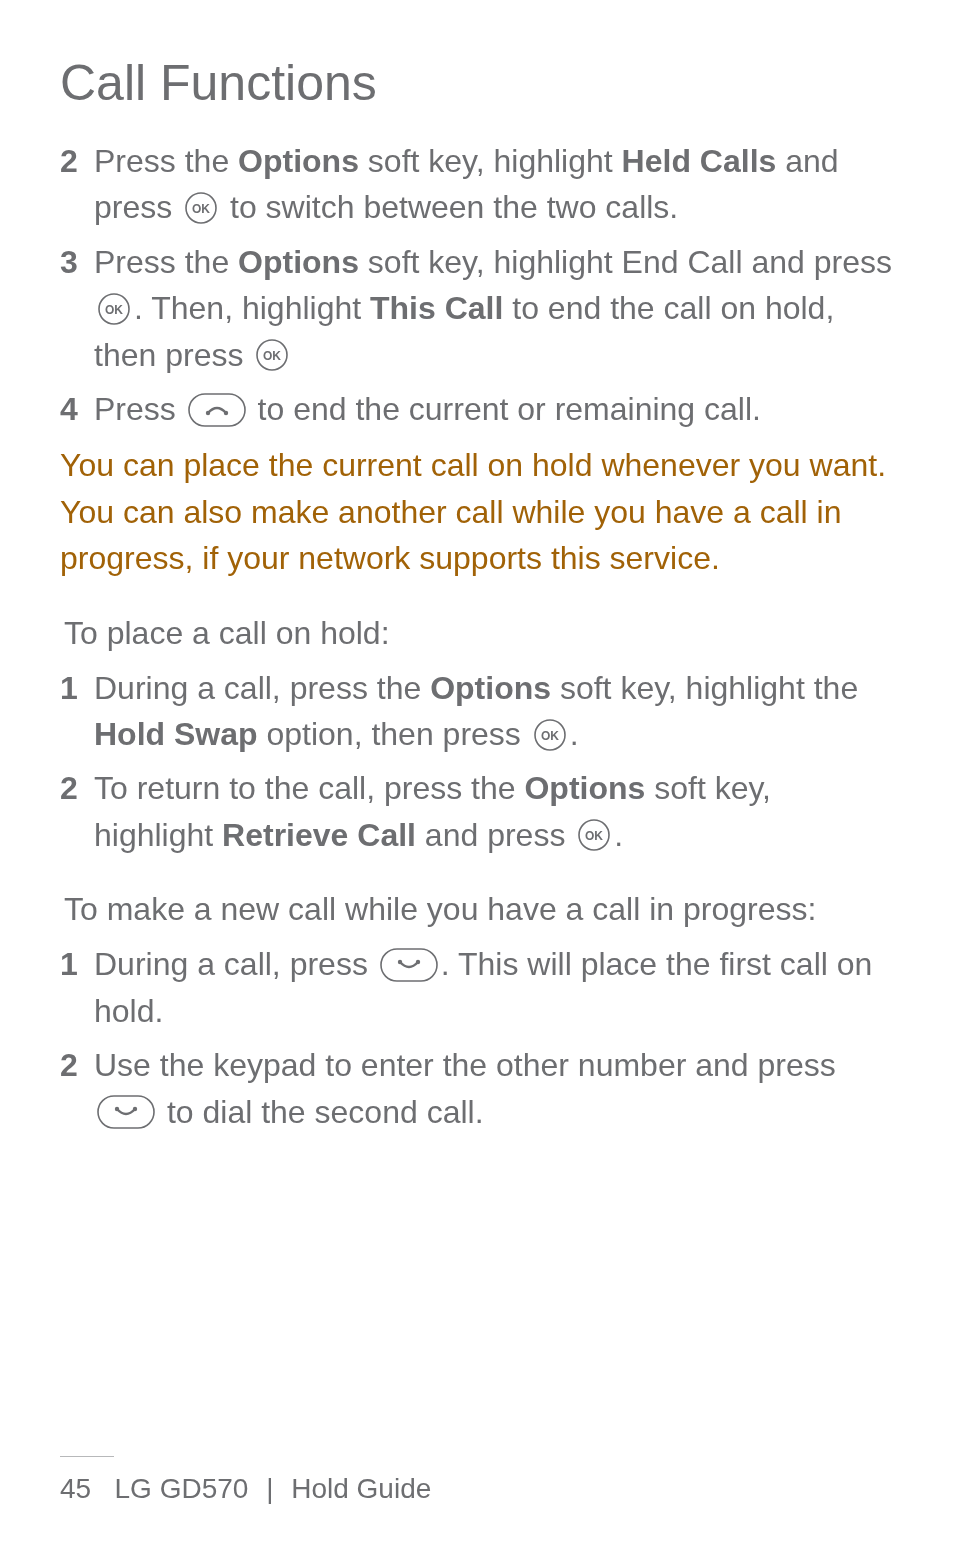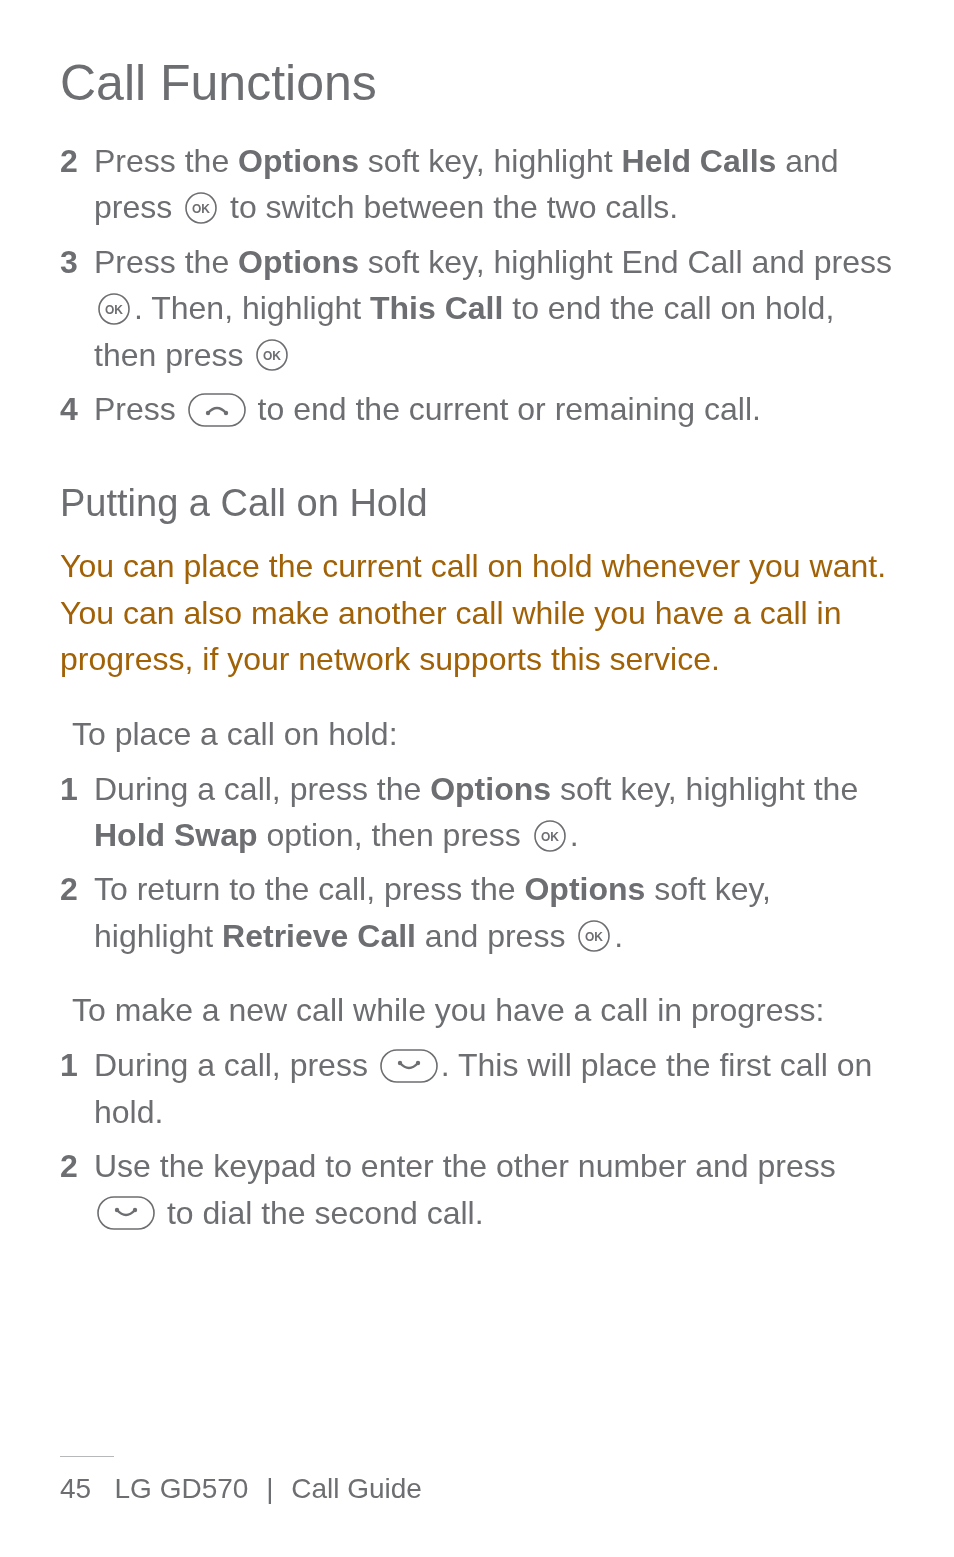--- a/index.html
+++ b/index.html
@@ -26,21 +26,21 @@
   h2.subhead {
     font-size: 38px;
     font-weight: 500;
     color: #6d6e71;
     margin: 50px 0 18px 0;
   }
   h3.minihead {
     font-size: 32px;
     font-weight: 500;
     color: #6d6e71;
-    margin: 30px 0 10px 12px;
+    margin: 30px 0 10px 4px;
     line-height: 1.35;
   }
   p.body {
     font-size: 32px;
     line-height: 1.45;
     font-weight: 300;
     margin: 0 0 18px 0;
     color: #a16207;
   }
   .list {
@@ -146,21 +146,20 @@
             <svg width="58" height="34" viewBox="0 0 58 34">
               <rect x="1" y="1" width="56" height="32" rx="16" ry="16" fill="none" stroke="#6d6e71" stroke-width="1.6"></rect>
               <path d="M 20 20 Q 29 10 38 20" fill="none" stroke="#6d6e71" stroke-width="2.4" stroke-linecap="round"></path>
               <circle cx="20" cy="20" r="2.2" fill="#6d6e71"></circle>
               <circle cx="38" cy="20" r="2.2" fill="#6d6e71"></circle>
             </svg>
           </span> to end the current or remaining call.</div>
       </div>
     </div>
 
-  <h2 class="subhead">Putting a Call on Hold</h2>
 
   <p class="body">You can place the current call on hold whenever you want. You can also make another call while you have a call in progress, if your network supports this service.</p>
 
   <h3 class="minihead">To place a call on hold:</h3>
 
   <div class="list">
       <div class="list-item">
         <div class="num">1</div>
         <div class="content">During a call, press the <span class="b">Options</span> soft key, highlight the <span class="b">Hold Swap</span> option, then press <span class="icon-ok">
             <svg width="34" height="34" viewBox="0 0 34 34">
@@ -206,17 +205,17 @@
           </span> to dial the second call.</div>
       </div>
     </div>
 
   <div class="footer">
     <div class="footer-line"></div>
     <div class="footer-text">
       <span>45</span>&nbsp;&nbsp;
       <span>LG GD570</span>
       <span class="divider">|</span>
-      <span>Call Guide</span>
+      <span>Hold Guide</span>
     </div>
   </div>
 
 </div>
 
 </body></html>

